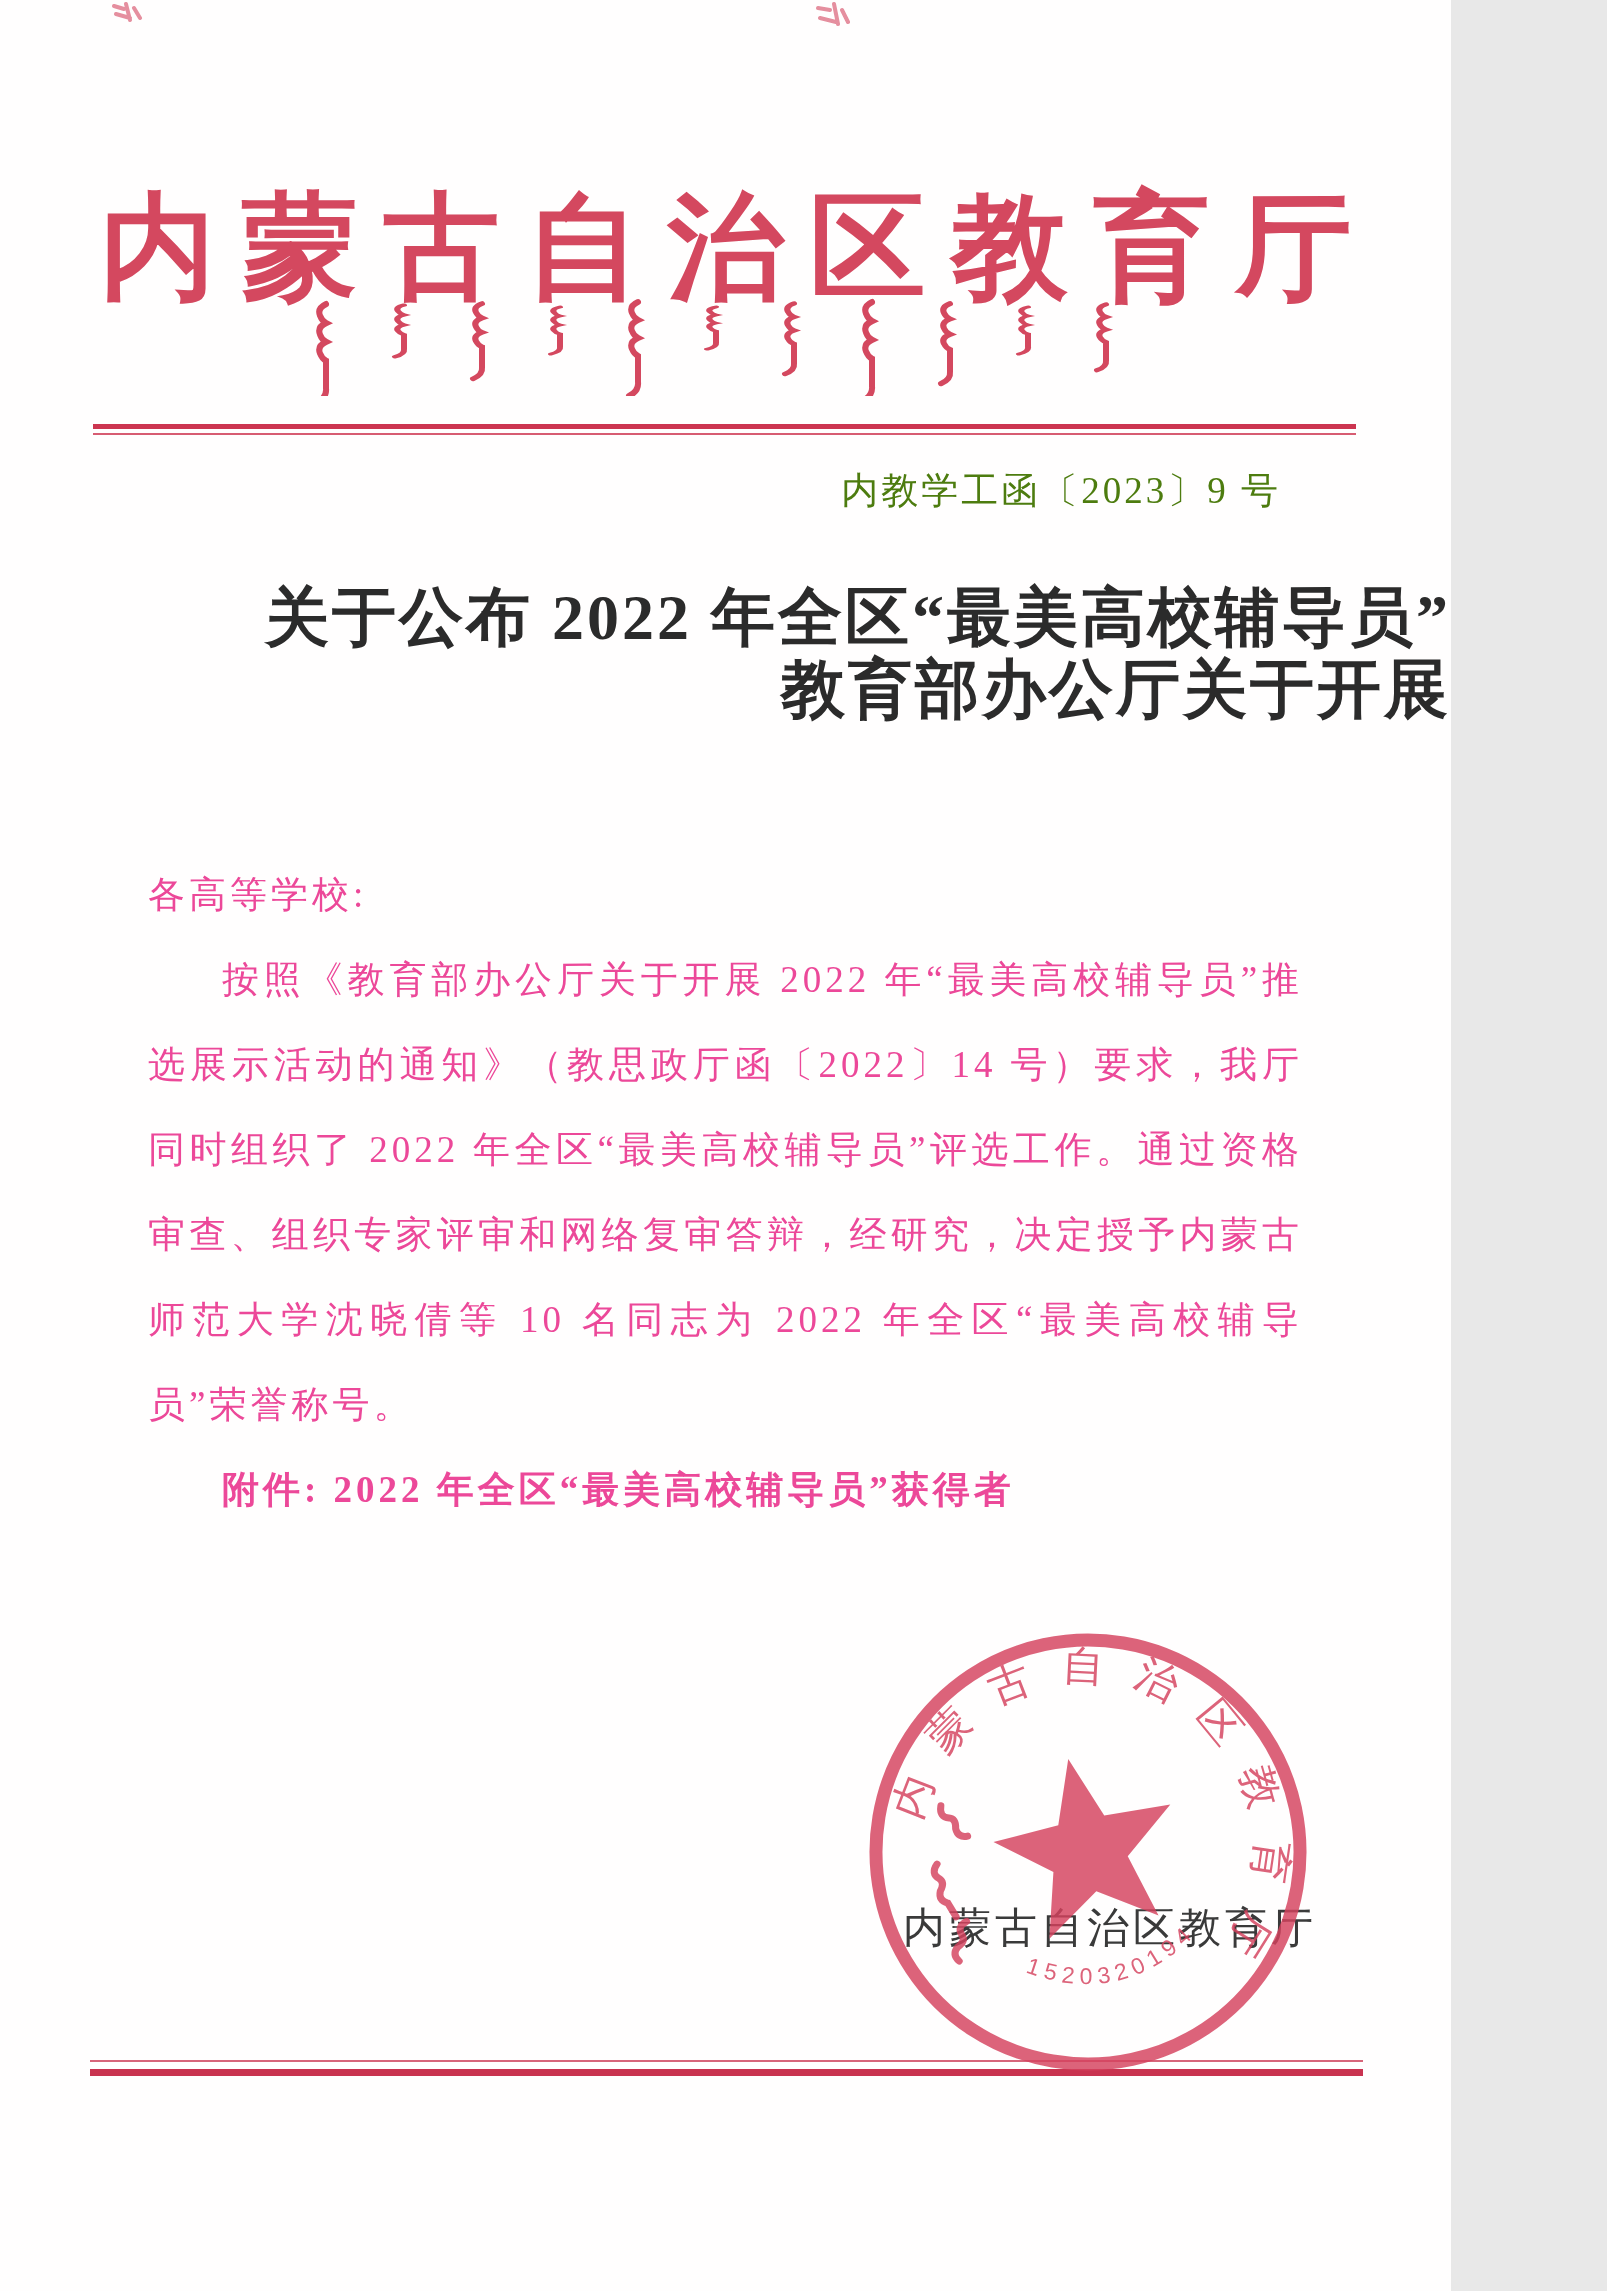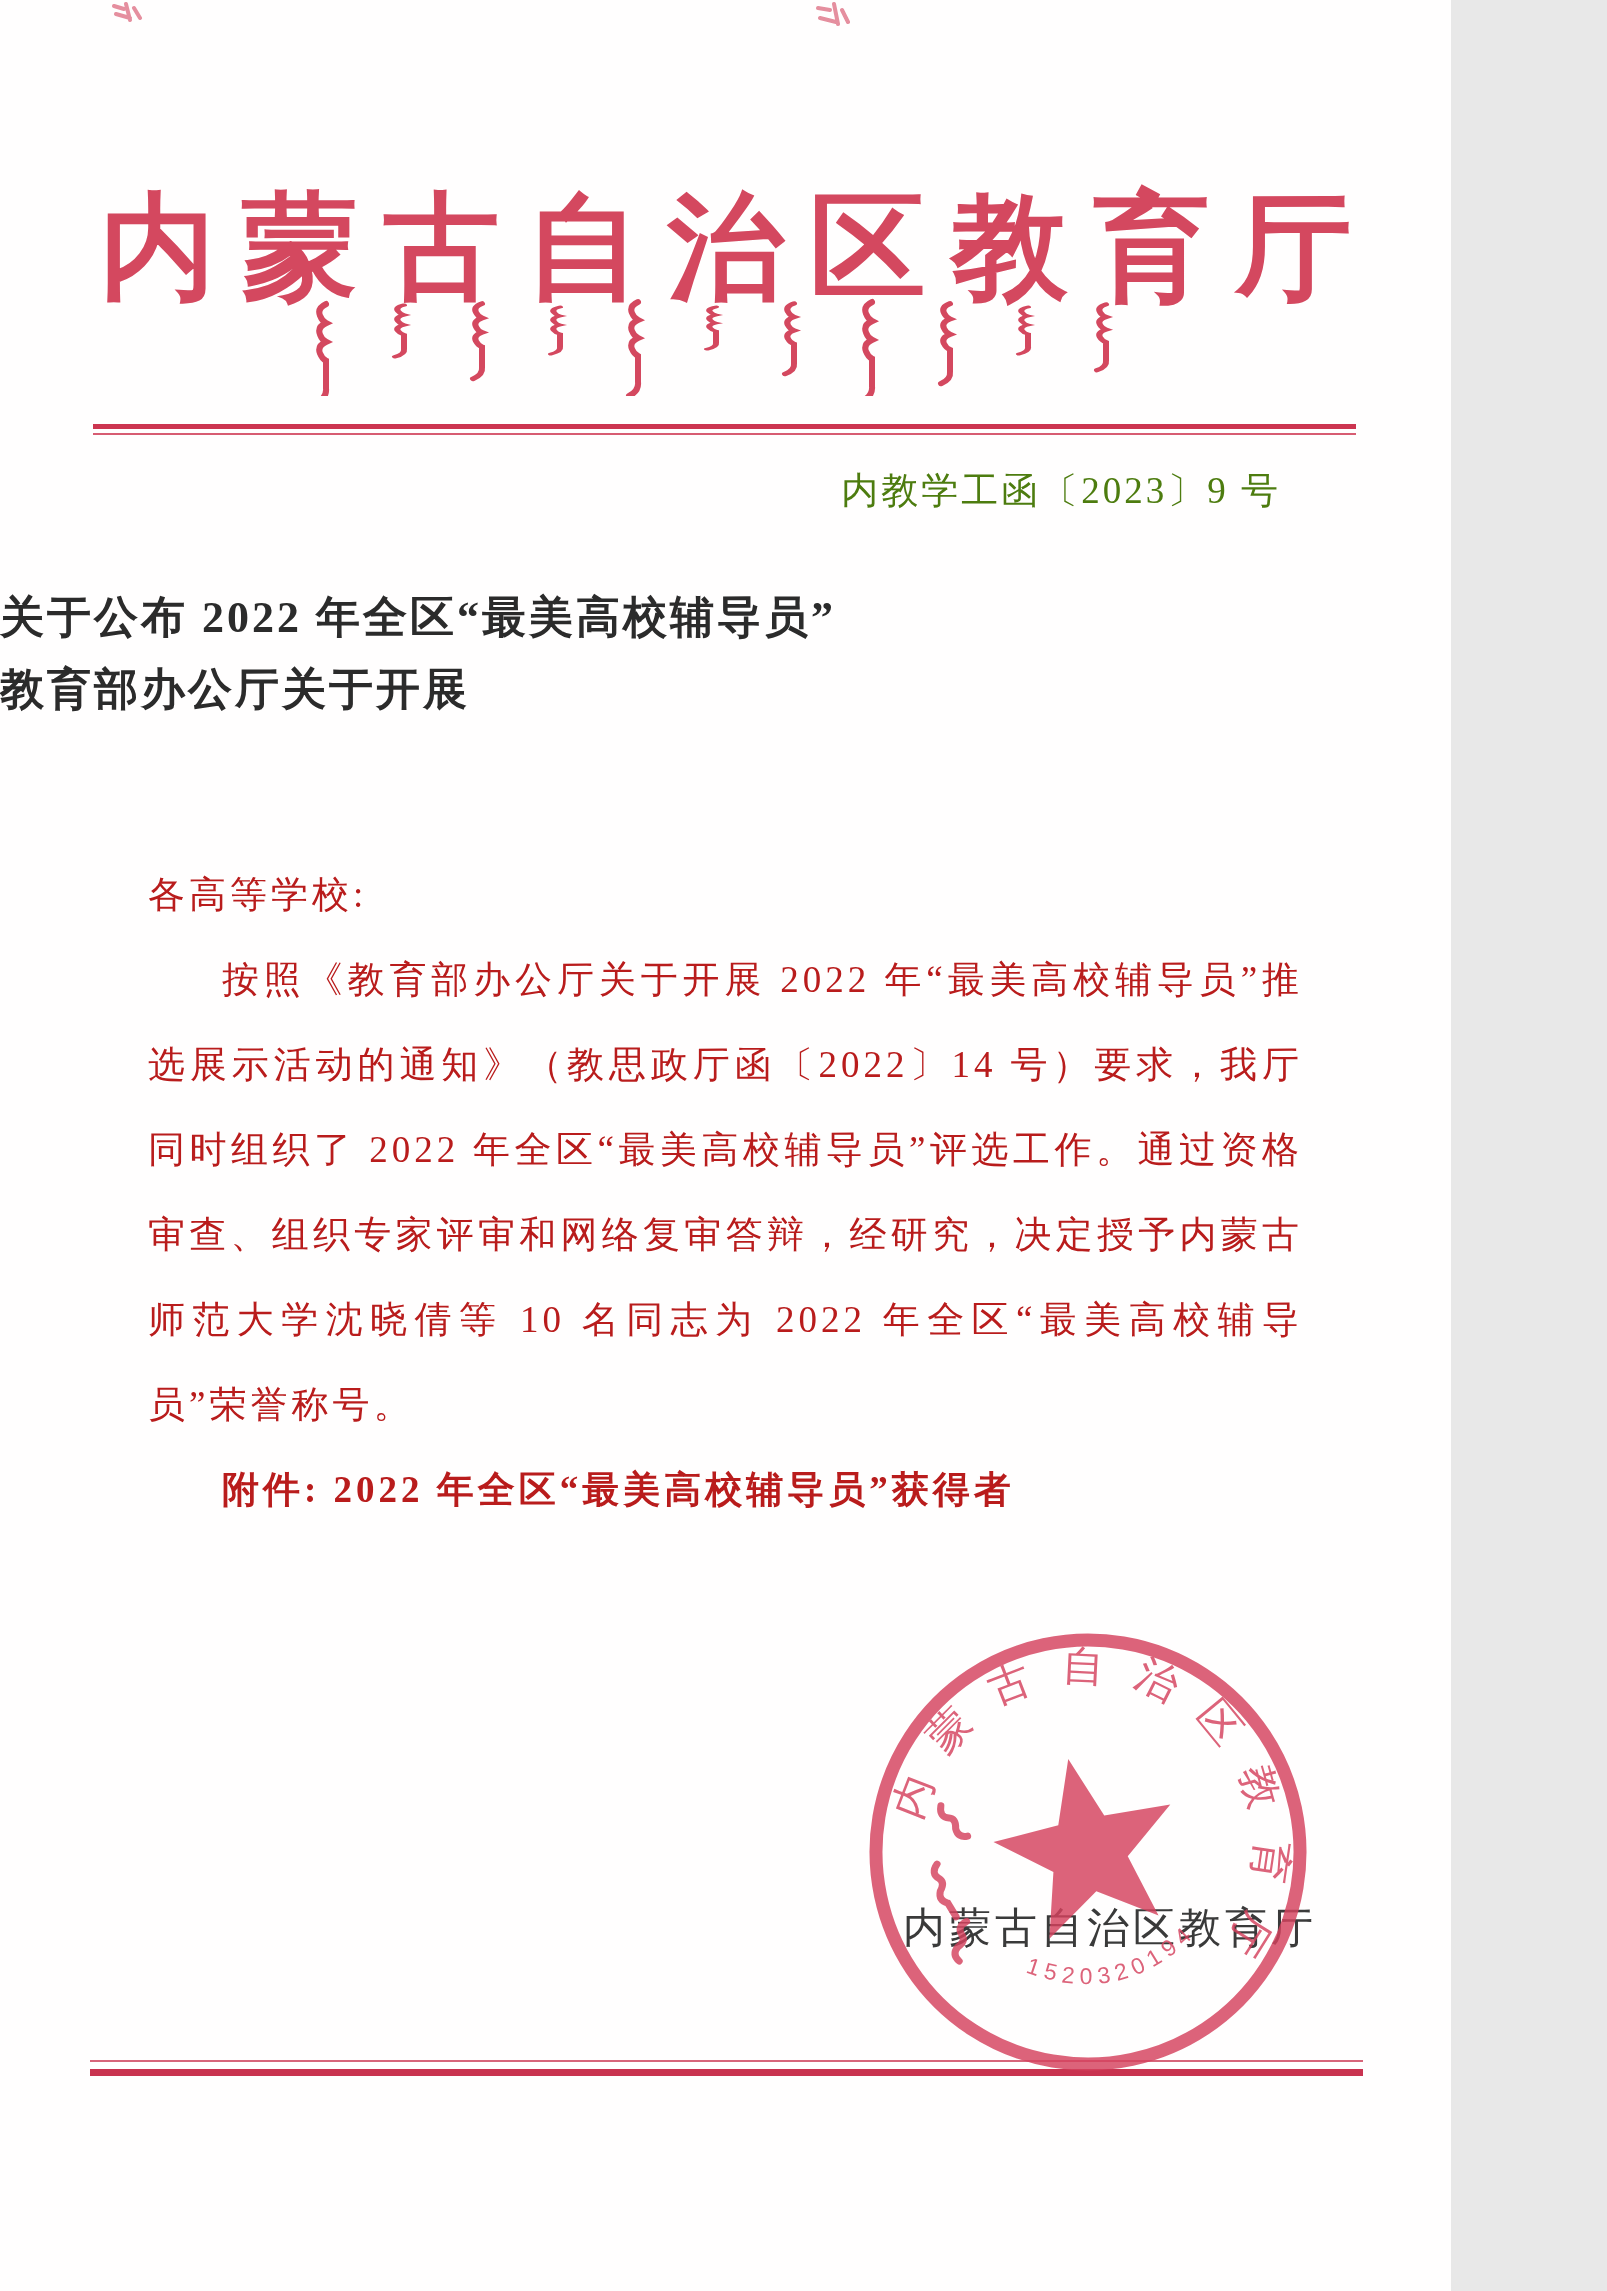--- a/index.html
+++ b/index.html
@@ -30,28 +30,28 @@
 
   
   .doc-number {
     position:absolute; top:466px; right:170px;
     font-size:37px; color:#4d7c0f; letter-spacing:3px; white-space:nowrap;
   }
 
   
   .title {
     position:absolute; top:582px; left:0; width:100%;
-    text-align:left; color:#2b2b2b; font-weight:bold;
-    font-size:44px; line-height:72px; letter-spacing:3px;
+    text-align:right; color:#2b2b2b; font-weight:bold;
+    font-size:64px; line-height:72px; letter-spacing:3px;
   }
 
   
   .body-text {
     position:absolute; top:852px; left:148px; right:148px;
-    font-size:37px; line-height:85px; color:#b91c1c;
+    font-size:37px; line-height:85px; color:#ec4899;
     letter-spacing:4px; text-align:justify;
   }
   .body-text p { margin:0; text-indent:2em; }
   .body-text .salutation { text-indent:0; }
   .attachment { margin-top:78px; text-indent:2.2em;font-weight:bold; }
 
   
   .signature-block {
     position:absolute; left:852px; top:1900px; width:516px;
     text-align:center; color:#3a3a3a;

